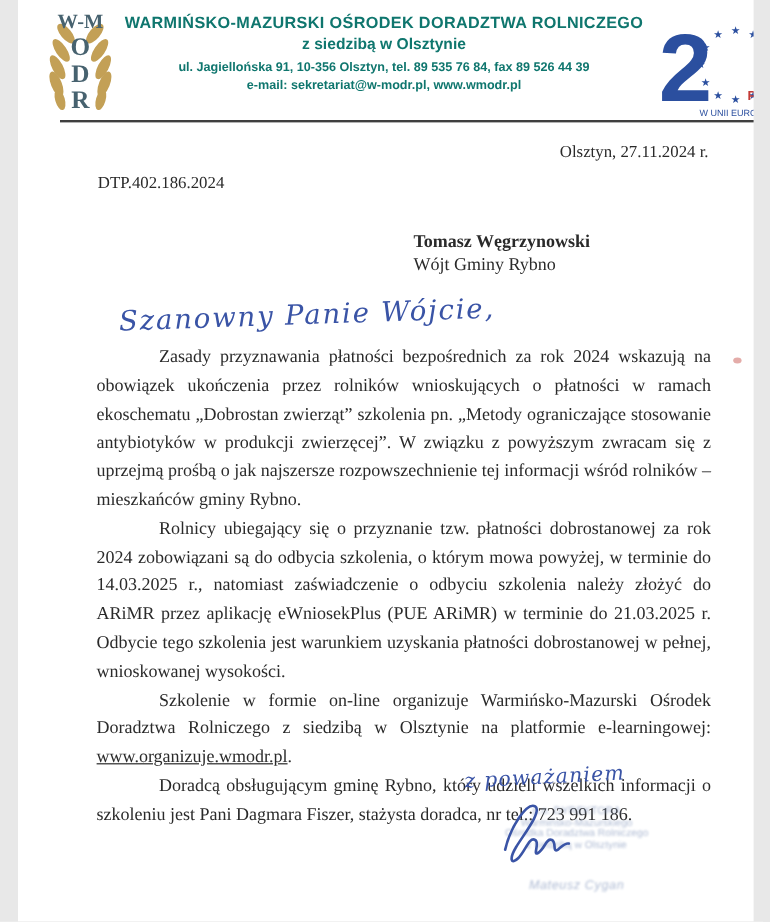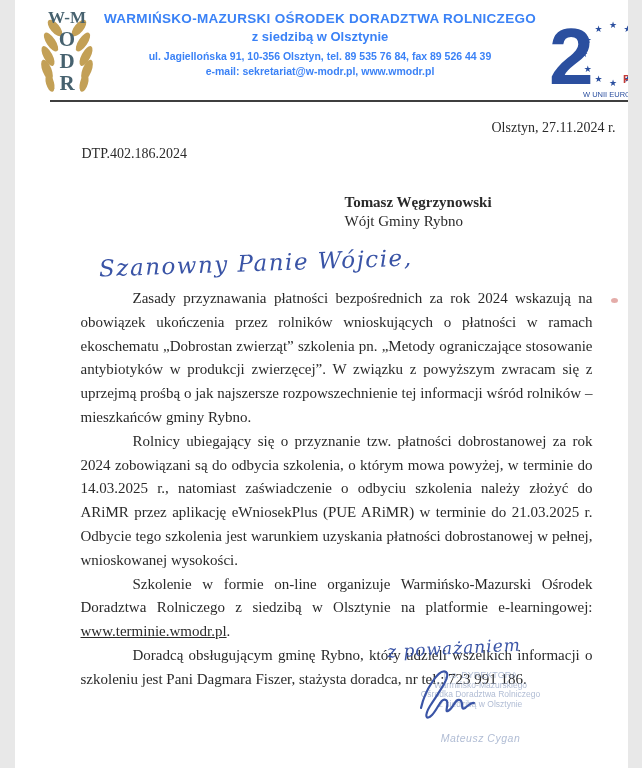--- a/index.html
+++ b/index.html
@@ -5,30 +5,30 @@
   html,body{margin:0;padding:0;background:#e8e8e8;}
   .page{
     position:relative;width:613px;height:768px;margin:0 auto;
     background:#ffffff;overflow:hidden;
     font-family:"Liberation Serif",serif;color:#2a2a2a;
   }
   
   .logo{position:absolute;left:16px;top:6px;width:72px;height:88px;}
   .header-text{
     position:absolute;left:78px;top:11px;width:455px;text-align:center;
-    font-family:"Liberation Sans",sans-serif;color:#3b82f6;
+    font-family:"Liberation Sans",sans-serif;color:#0f766e;
   }
   .org-name{font-size:13.5px;font-weight:bold;letter-spacing:.3px;margin:0 0 3px 0;}
   .org-seat{font-size:13px;font-weight:bold;margin:0 0 6px 0;}
   .org-address,.org-email{font-size:10.5px;font-weight:bold;margin:0 0 3px 0;text-align:center;}
   .org-nip{font-size:10.5px;font-weight:normal;margin:2px 0 0 0;}
   .badge{position:absolute;left:534px;top:8px;width:106px;height:94px;}
   .header-divider{position:absolute;left:35px;top:100px;width:592px;height:2px;background:#3f3f3f;}
   
-  .place-date{position:absolute;left:477px;top:120px;font-size:14px;}
+  .place-date{position:absolute;left:452px;top:120px;font-size:14px;}
   .reference{position:absolute;left:67px;top:146px;font-size:14px;}
   .recipient{position:absolute;left:330px;top:193px;font-size:15px;line-height:18.5px;}
   .recipient .name{font-weight:bold;}
   
   .hand{
     position:absolute;color:#3a54a6;font-family:"DejaVu Serif",serif;
     font-style:italic;white-space:nowrap;
   }
   .greeting{left:84px;top:250px;font-size:23px;letter-spacing:1.5px;transform:rotate(-2deg);}
   .closing{left:372px;top:638px;font-size:17px;letter-spacing:1px;transform:rotate(-3deg);}
@@ -119,21 +119,21 @@
   <div class="recipient">
     <div class="name">Tomasz Węgrzynowski</div>
     <div>Wójt Gminy Rybno</div>
   </div>
 
   <div class="hand greeting">Szanowny Panie Wójcie,</div>
 
   <div class="body-text">
     <p>Zasady przyznawania płatności bezpośrednich za rok 2024 wskazują na obowiązek ukończenia przez rolników wnioskujących o płatności w ramach ekoschematu „Dobrostan zwierząt” szkolenia pn. „Metody ograniczające stosowanie antybiotyków w produkcji zwierzęcej”. W związku z powyższym zwracam się z uprzejmą prośbą o jak najszersze rozpowszechnienie tej informacji wśród rolników – mieszkańców gminy Rybno.</p>
     <p>Rolnicy ubiegający się o przyznanie tzw. płatności dobrostanowej za rok 2024 zobowiązani są do odbycia szkolenia, o którym mowa powyżej, w terminie do 14.03.2025 r., natomiast zaświadczenie o odbyciu szkolenia należy złożyć do ARiMR przez aplikację eWniosekPlus (PUE ARiMR) w terminie do 21.03.2025 r. Odbycie tego szkolenia jest warunkiem uzyskania płatności dobrostanowej w pełnej, wnioskowanej wysokości.</p>
-    <p><span>Szkolenie w formie on-line organizuje Warmińsko-Mazurski Ośrodek Doradztwa Rolniczego z siedzibą w Olsztynie na platformie e-learningowej: </span><span class="link">www.terminie.wmodr.pl</span><span>.</span></p>
+    <p><span>Szkolenie w formie on-line organizuje Warmińsko-Mazurski Ośrodek Doradztwa Rolniczego z siedzibą w Olsztynie na platformie e-learningowej: </span><span class="link">www.organizuje.wmodr.pl</span><span>.</span></p>
     <p>Doradcą obsługującym gminę Rybno, który udzieli wszelkich informacji o szkoleniu jest Pani Dagmara Fiszer, stażysta doradca, nr tel.: 723 991 186.</p>
   </div>
 
   <div class="hand closing">z poważaniem</div>
 
   <div class="stamp">
     <div class="s1">p.o. DYREKTORA</div>
     <div class="s2">Warmińsko-Mazurskiego</div>
     <div class="s3">Ośrodka Doradztwa Rolniczego</div>
     <div class="s4">z siedzibą w Olsztynie</div>

